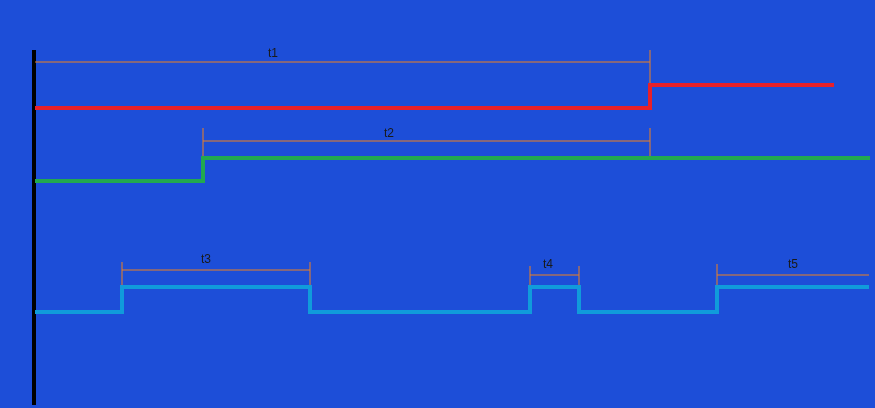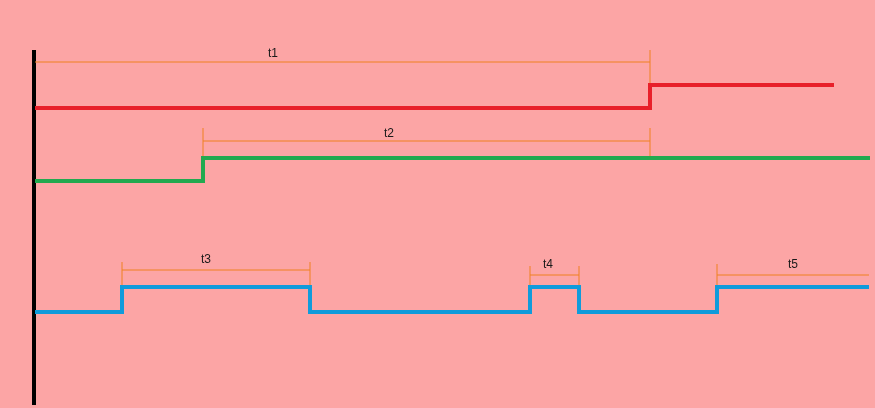--- a/index.html
+++ b/index.html
@@ -7,21 +7,21 @@
     padding: 0;
     background: #ffffff;
   }
   body {
     font-family: "Liberation Sans", sans-serif;
   }
   #canvas {
     position: relative;
     width: 875px;
     height: 408px;
-    background: #fca5a5;
+    background: #1d4ed8;
     overflow: hidden;
   }
   #canvas svg {
     position: absolute;
     left: 0;
     top: 0;
     display: block;
   }
   .tlabel {
     font-family: "Liberation Sans", sans-serif;

